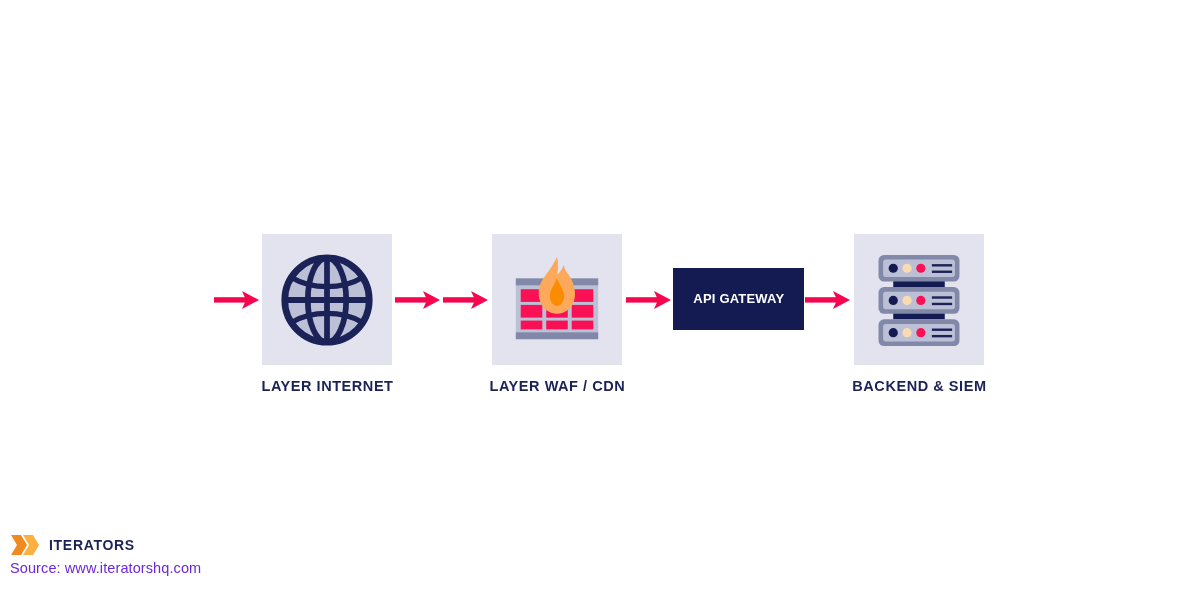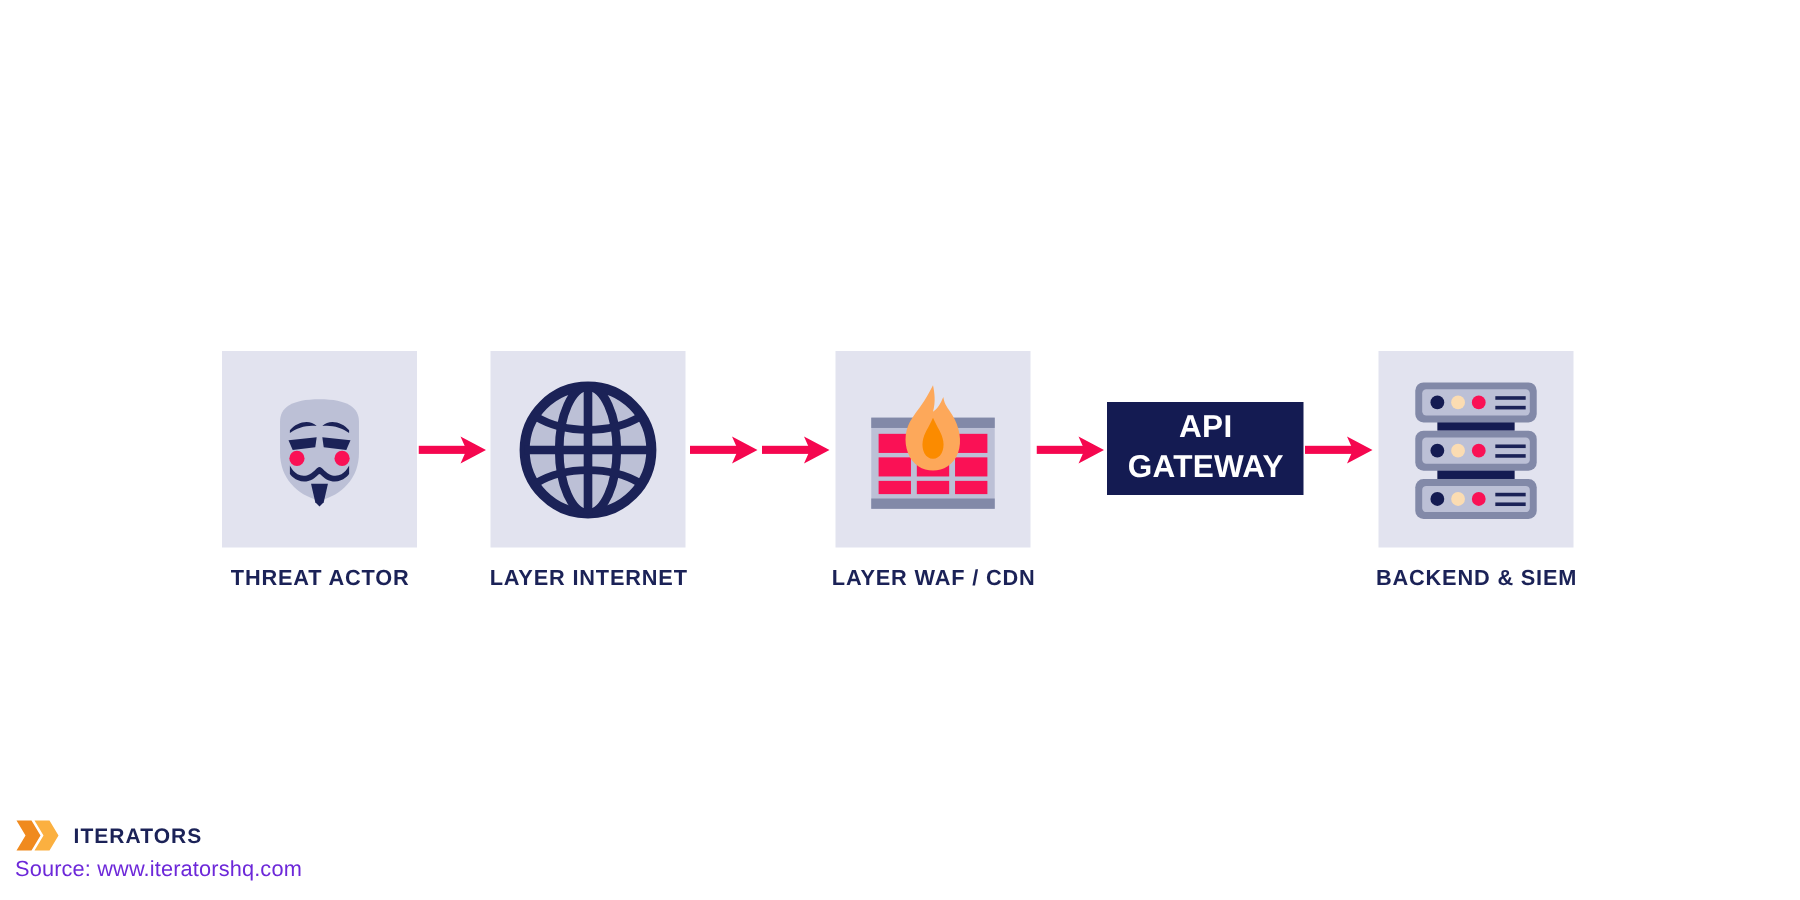--- a/index.html
+++ b/index.html
@@ -59,21 +59,21 @@
     height: 62px;
     background: #141b52;
     display: flex;
     align-items: center;
     justify-content: center;
     margin-top: 34px;
   }
 
   .gateway-box .gw-text {
     color: #ffffff;
-    font-size: 21px;
+    font-size: 13px;
     font-weight: bold;
     line-height: 1.28;
     text-align: center;
     letter-spacing: 0.2px;
   }
 
   .node-label {
     margin-top: 12px;
     color: #1b2257;
     font-size: 14.5px;
@@ -92,21 +92,21 @@
     display: flex;
     align-items: center;
     justify-content: center;
   }
   .arrow svg { display: block; }
 
   
   .footer {
     position: absolute;
     left: 10px;
-    bottom: 12px;
+    bottom: 24px;
     display: flex;
     flex-direction: column;
     gap: 3px;
   }
 
   .brand-row {
     display: flex;
     align-items: center;
     gap: 9px;
     height: 24px;
@@ -125,36 +125,20 @@
     letter-spacing: 0.1px;
   }
 </style>
 </head>
 <body>
 
 <div id="stage">
 
   <div class="flow">
 
-    <div class="node">
-      <div class="panel">
-        <svg width="94" height="94" viewBox="0 0 100 100">
-          <path d="M22 30 C22 20 30 14 50 14 C70 14 78 20 78 30 L78 52 C78 70 66 82 50 86 C34 82 22 70 22 52 Z" fill="#bcc0d6"></path>
-          <path d="M29 36 C34 30 43 28 48 33 C42 32 34 34 29 38 Z" fill="#1b2257"></path>
-          <path d="M71 36 C66 30 57 28 52 33 C58 32 66 34 71 38 Z" fill="#1b2257"></path>
-          <path d="M28 43 L48 41 L47 48 L31 50 Z" fill="#1b2257"></path>
-          <path d="M72 43 L52 41 L53 48 L69 50 Z" fill="#1b2257"></path>
-          <circle cx="34" cy="56" r="5.4" fill="#fa1155"></circle>
-          <circle cx="66" cy="56" r="5.4" fill="#fa1155"></circle>
-          <path d="M29 61 C29 61 33 70 41 68 C46 66.5 48 62 50 62 C52 62 54 66.5 59 68 C67 70 71 61 71 61 L71 67 C71 67 66 74 58 72 C53 70.7 51 67 50 67 C49 67 47 70.7 42 72 C34 74 29 67 29 67 Z" fill="#1b2257"></path>
-          <path d="M44 74 L56 74 L53 87 L50 90 L47 87 Z" fill="#1b2257"></path>
-        </svg>
-      </div>
-      <div class="node-label">THREAT ACTOR</div>
-    </div>
 
     <div class="arrow">
       <svg width="46" height="22" viewBox="0 0 46 22">
         <rect x="0" y="8.2" width="33" height="5.4" fill="#f5074f"></rect>
         <path d="M28 2 L45 11 L28 20 L32 11 Z" fill="#f5074f"></path>
       </svg>
     </div>
 
     <div class="node">
       <div class="panel">

